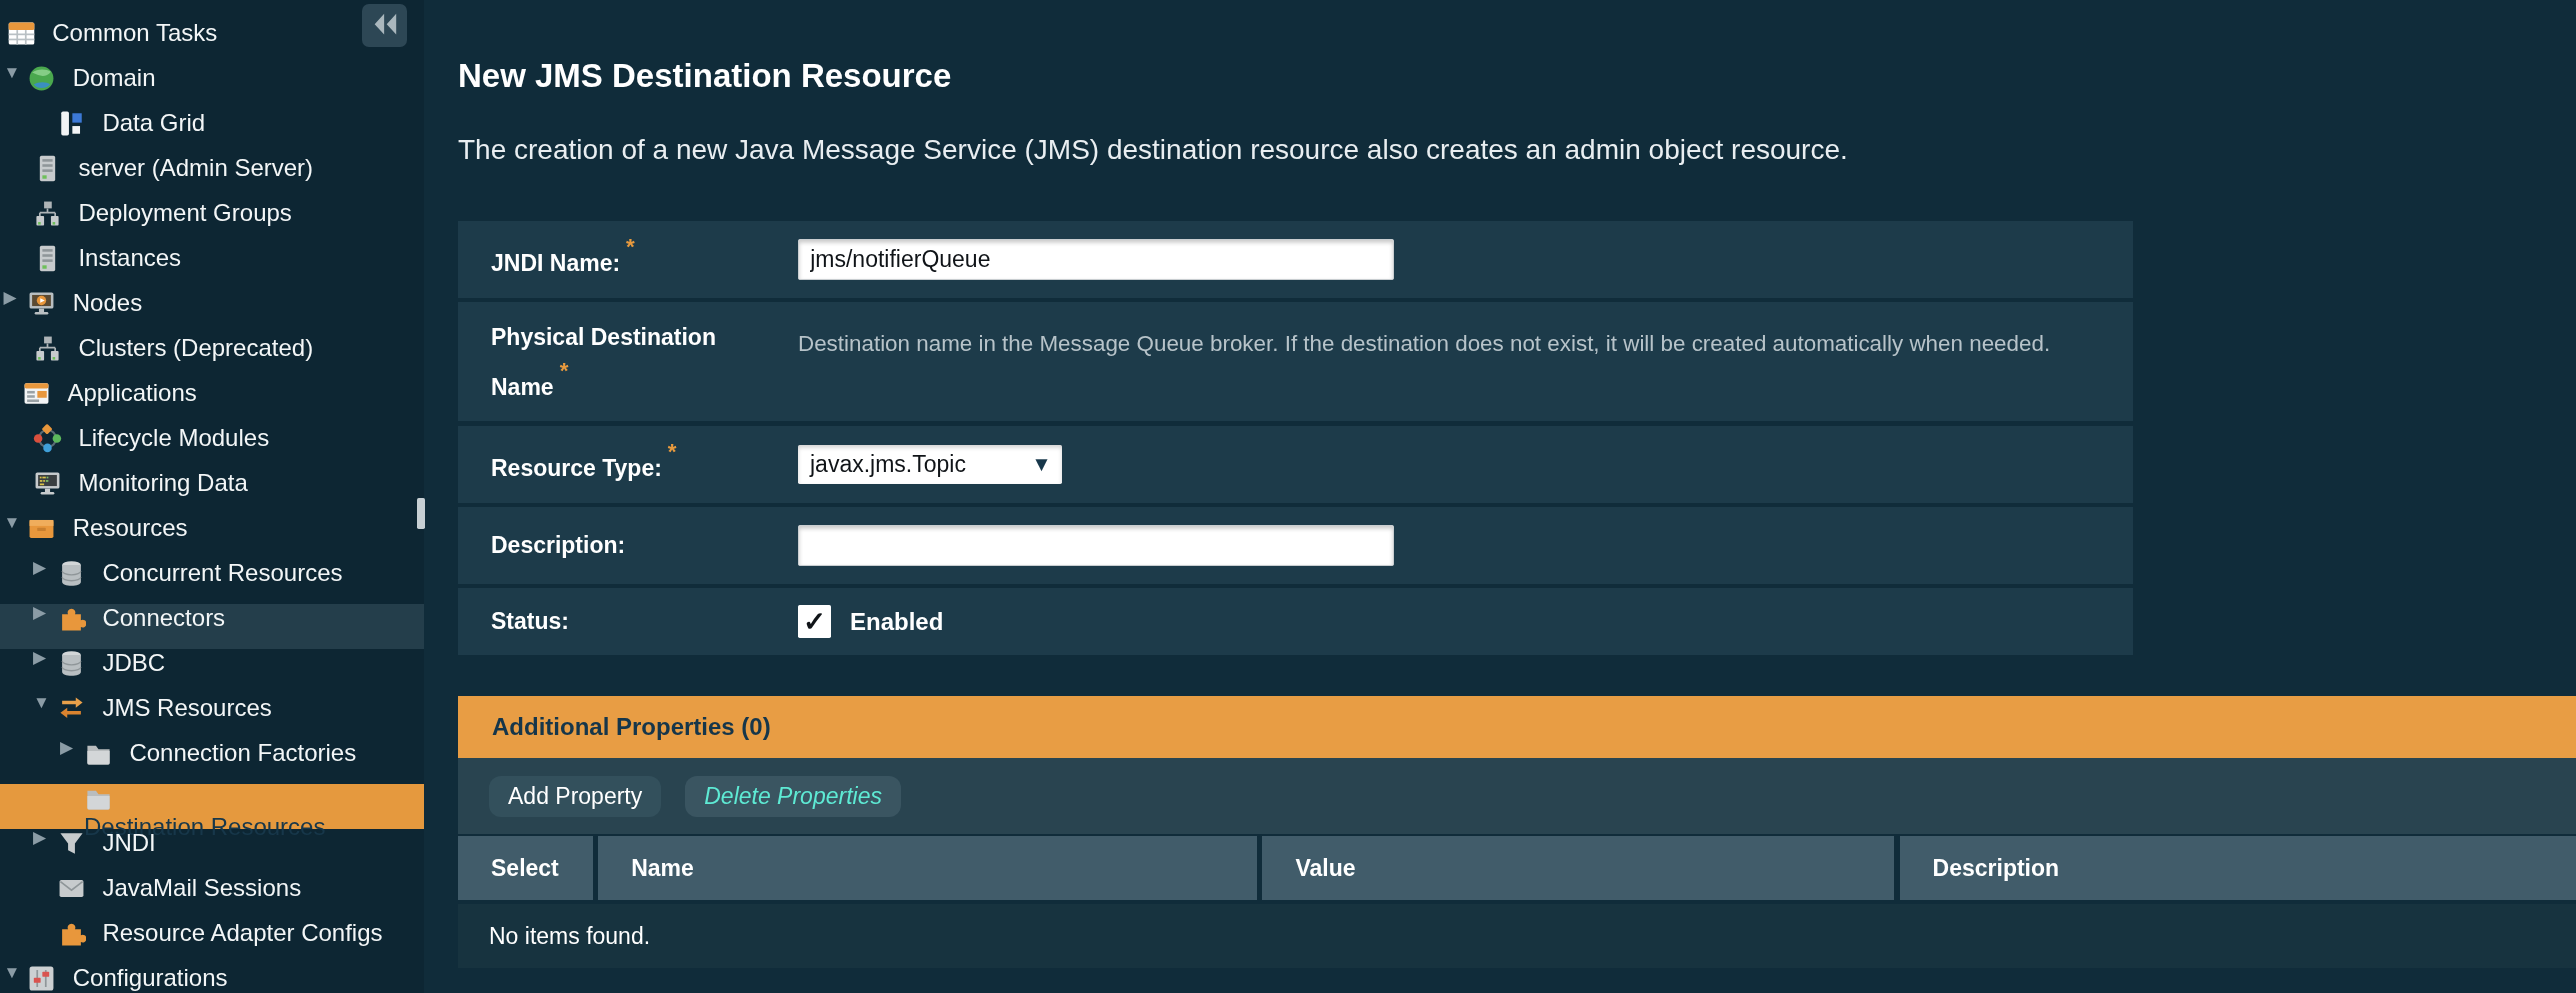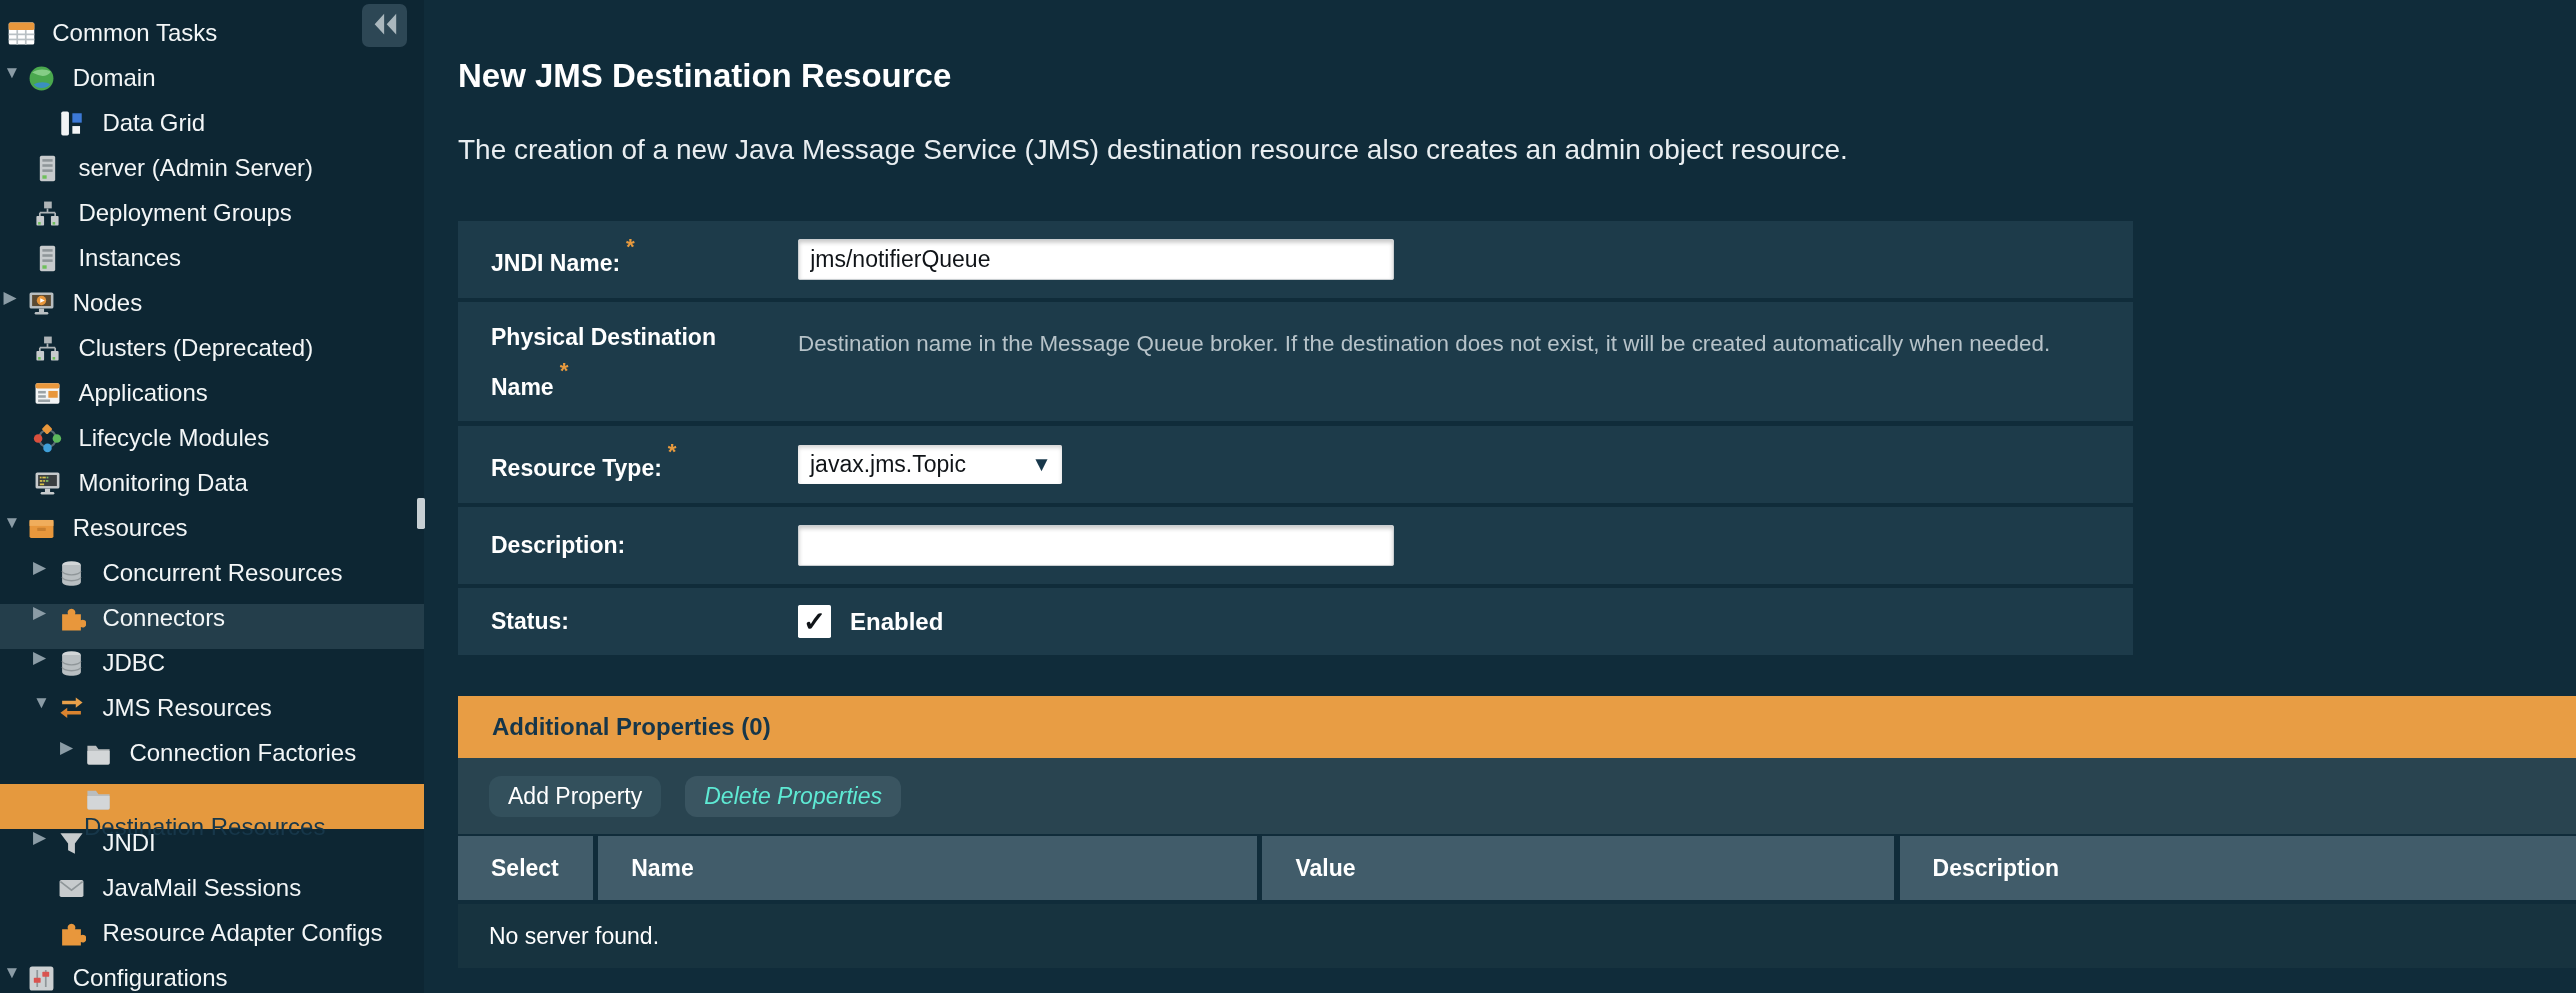--- a/index.html
+++ b/index.html
@@ -183,21 +183,21 @@
             <rect x="13" y="3" width="9" height="8" fill="#aeb4b7"></rect>
             <path d="M17 11 V16 M8 16 H26 M8 16 V20 M26 16 V20" stroke="#aeb4b7" stroke-width="2" fill="none"></path>
             <rect x="4" y="20" width="9" height="11" rx="1" fill="#c7cbcd"></rect>
             <rect x="21" y="20" width="9" height="11" rx="1" fill="#c7cbcd"></rect>
             <rect x="6" y="27" width="3" height="3" fill="#6ebf5a"></rect>
             <rect x="23" y="27" width="3" height="3" fill="#6ebf5a"></rect>
           </svg>
         </span>
         <span>Clusters (Deprecated)</span>
       </div>
-      <div class="nav-row" style="padding-left: 33px;">
+      <div class="nav-row" style="padding-left: 22px;">
         <span class="nav-ic">
           <svg width="29" height="29" viewBox="0 0 34 34">
             <rect x="3" y="5" width="28" height="24" rx="2" fill="#f2f4f5"></rect>
             <rect x="3" y="5" width="28" height="6" rx="2" fill="#e8973c"></rect>
             <rect x="18" y="14" width="11" height="8" fill="#e8973c"></rect>
             <g fill="#9aa2a6">
               <rect x="6" y="14" width="9" height="3"></rect>
               <rect x="6" y="19" width="9" height="3"></rect>
               <rect x="6" y="24" width="14" height="3"></rect>
             </g>
@@ -421,14 +421,14 @@
   <button class="btn del" disabled="">Delete Properties</button>
 </div>
 
 <div class="thead">
   <div class="th c0">Select</div>
   <div class="th c1">Name</div>
   <div class="th c2">Value</div>
   <div class="th c3">Description</div>
 </div>
 
-<div class="tbody">No server found.</div>
+<div class="tbody">No items found.</div>
 
 
 </body></html>

